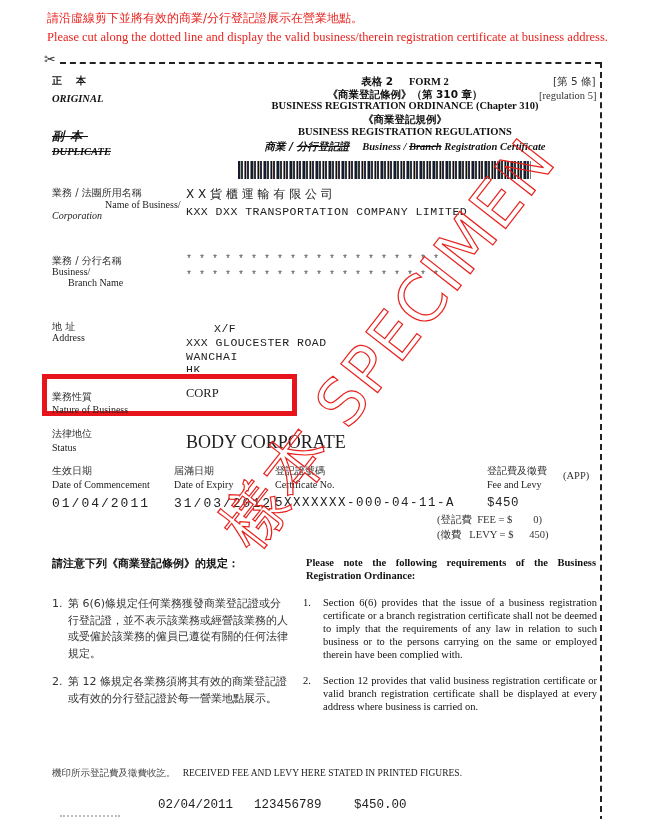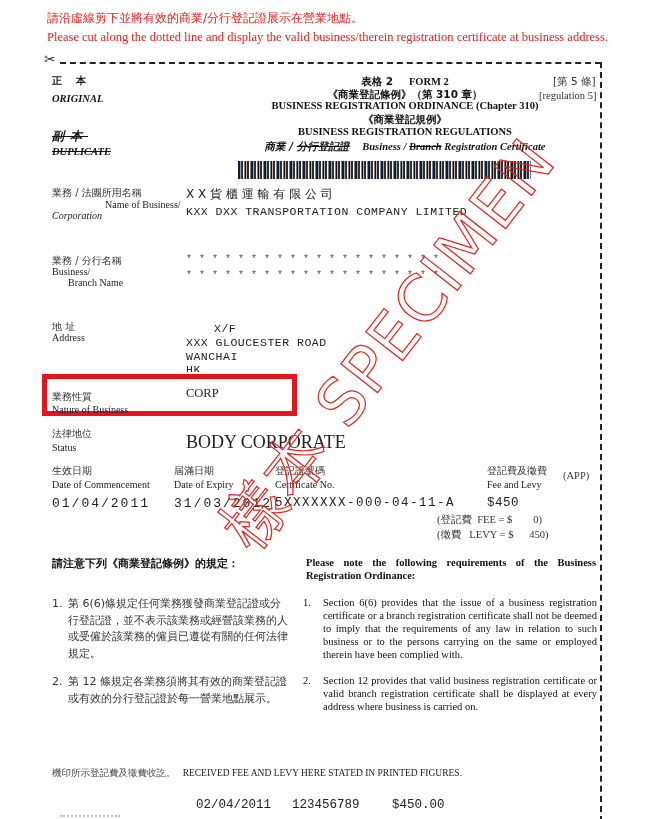--- a/index.html
+++ b/index.html
@@ -71,21 +71,21 @@
 
   .zh-item { position: absolute; left: 52px; width: 240px; font-size: 11px; line-height: 16.5px; color: #333; font-family: "DejaVu Sans", sans-serif; }
   .zh-item .num { position: absolute; left: 0; top: 0; }
   .zh-item .txt { margin-left: 16px; display: block; }
   .en-item { position: absolute; left: 303px; width: 294px; font-size: 10.5px; line-height: 13px; color: #111; }
   .en-item .num { position: absolute; left: 0; top: 0; }
   .en-item .txt { margin-left: 20px; display: block; text-align: justify; }
 
   .received { left: 52px; top: 767px; font-size: 9.5px; color: #222; }
   .received .zh { color: #444; }
-  .receipt { top: 798px; font-family: "Liberation Mono", monospace; font-size: 12.5px; color: #222; margin-left: 38px; }
+  .receipt { top: 798px; font-family: "Liberation Mono", monospace; font-size: 12.5px; color: #222; }
   .cutoff { position: absolute; left: 60px; top: 815px; width: 60px; height: 4px; border-top: 2px dotted #bbb; }
 </style>
 </head>
 <body>
 
 <div class="notice zh">請沿虛線剪下並將有效的商業/分行登記證展示在營業地點。</div>
 <div class="notice en">Please cut along the dotted line and display the valid business/therein registration certificate at business address.</div>
 
 <span class="scissors">✂</span>
 <div class="cut-top"></div>

